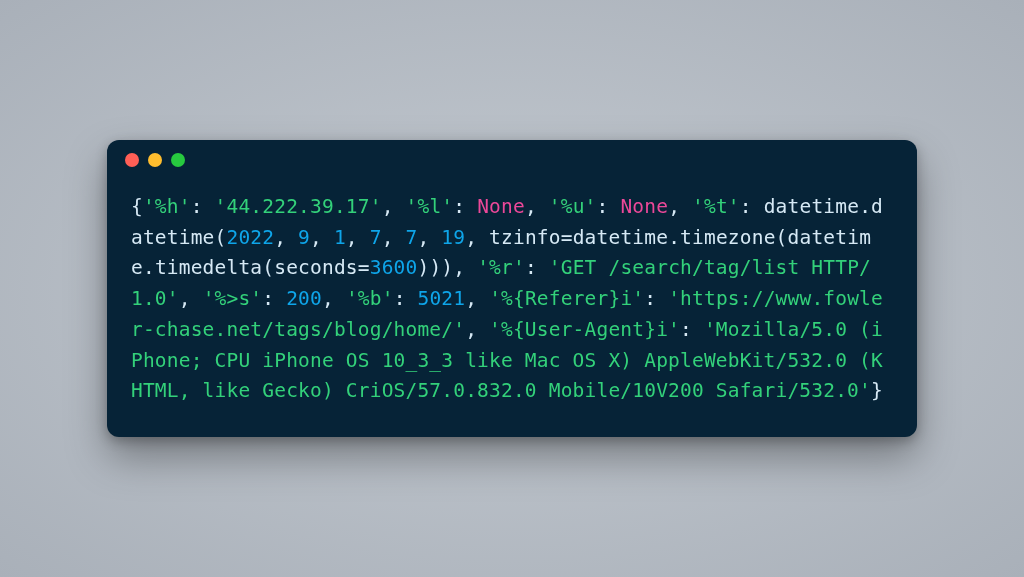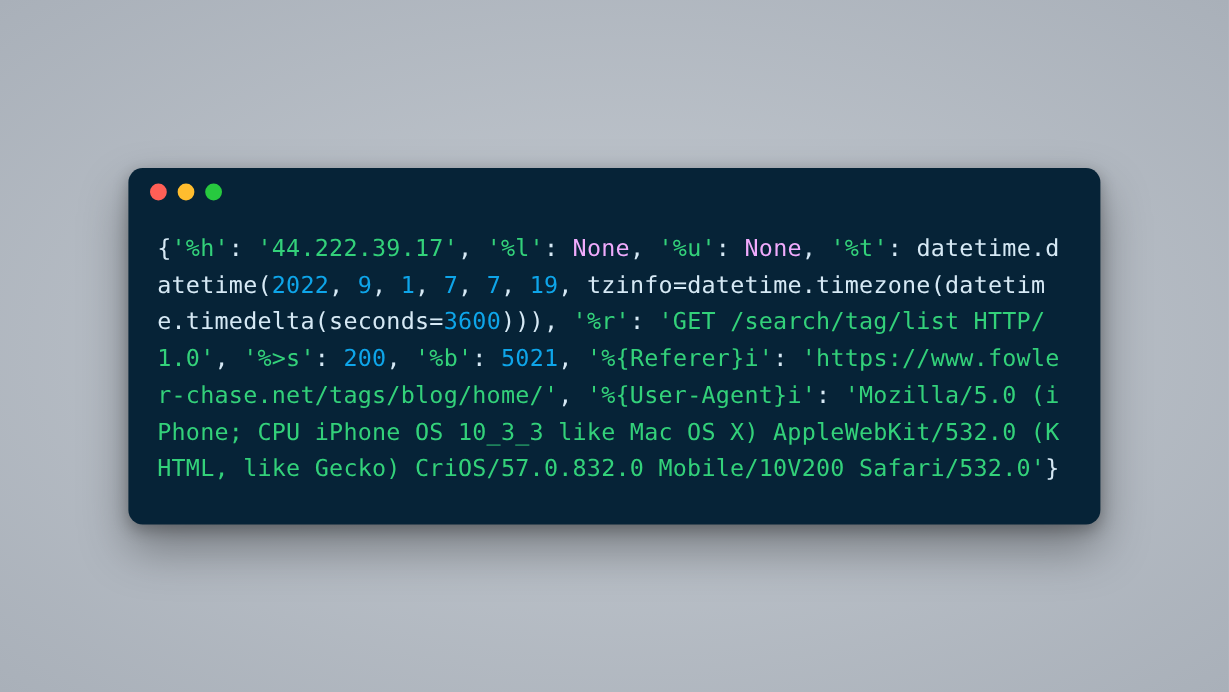--- a/index.html
+++ b/index.html
@@ -52,21 +52,21 @@
     font-size: 19.5px;
     line-height: 1.58;
     letter-spacing: 0.01em;
     color: #cfe3ef;
     white-space: pre-wrap;
     word-break: break-all;
     font-weight: 500;
   }
   
   .k-str   { color: #33d17a; }   
-  .k-none  { color: #f0abfc; }   
+  .k-none  { color: #ec4899; }   
   .k-ident { color: #d6e9f5; text-align: center; }   
   .k-num   { color: #0ea5e9; }   
   .k-punct { color: #d6e9f5; }
   .k-brace { color: #d6e9f5; }
 </style>
 </head>
 <body>
 
 <div class="stage">
   <div class="window">

